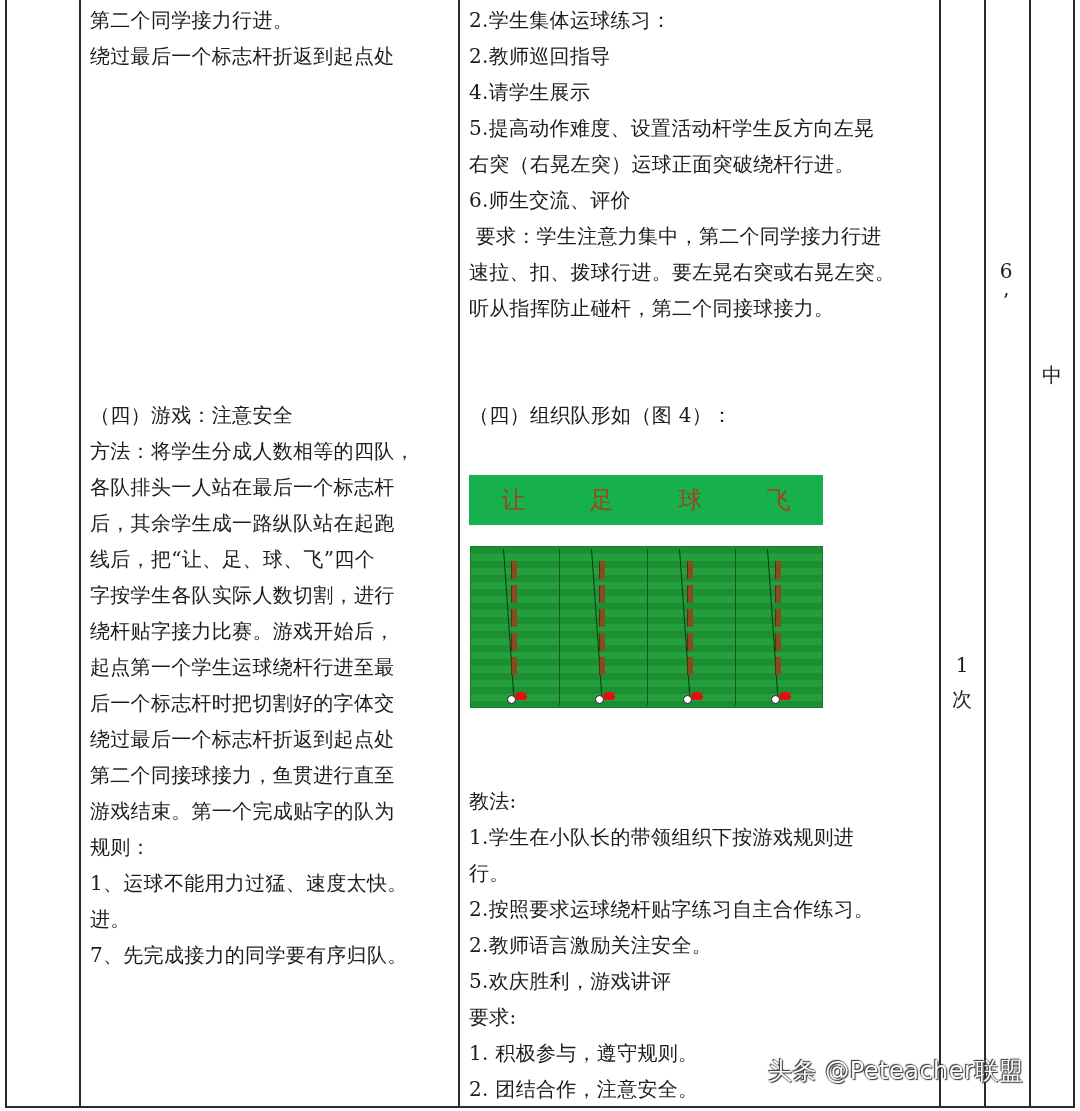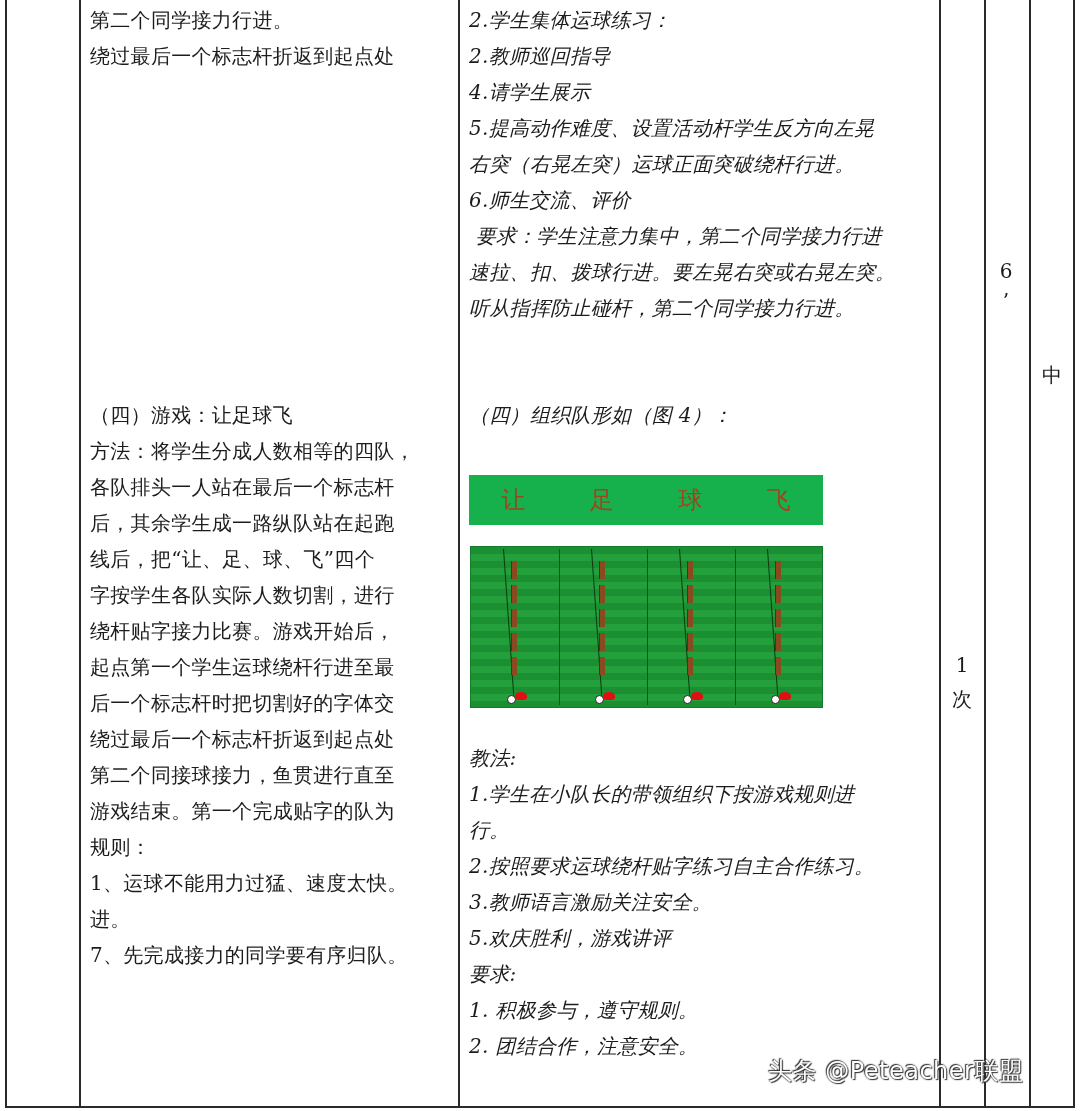--- a/index.html
+++ b/index.html
@@ -5,21 +5,21 @@
   html, body { margin:0; padding:0; background:#ffffff; }
   body { width:1080px; height:1111px; position:relative; overflow:hidden;
          font-family:"DejaVu Serif","Liberation Serif",serif; color:#1c1c1c; }
   .frame { position:absolute; left:5px; top:-2px; width:1070px; height:1110px;
            border:2px solid #2a2a2a; box-sizing:border-box; }
   .vline { position:absolute; top:-2px; height:1110px; width:2px; background:#2a2a2a; }
   .cell { position:absolute; box-sizing:border-box; }
   .txt { font-size:20px; line-height:36px; letter-spacing:0.3px; white-space:nowrap; }
   .txt div { height:36px; }
   .col2 { left:90px; width:365px; }
-  .col3 { left:469px; width:465px;font-style:italic; }
+  .col3 { left:469px; width:465px; }
   .banner { position:absolute; left:469px; top:475px; width:354px; height:50px;
             background:#16b04c; display:flex; justify-content:space-around; align-items:center; }
   .banner span { color:#a0441e; font-size:24px; font-family:"DejaVu Serif",serif; }
   .field { position:absolute; left:470px; top:546px; width:353px; height:162px;
            background:repeating-linear-gradient(180deg,#1c8f33 0px,#1c8f33 7px,#23a03b 7px,#23a03b 14px);
            border:1px solid #157a2a; box-sizing:border-box; }
   .lane { position:absolute; top:2px; width:1px; height:156px; background:#0e5a1c; }
   .pole { position:absolute; width:5px; height:18px; background:#8a4a20; border-left:1px solid #5c2e10; }
   .player { position:absolute; width:20px; height:12px; }
   .player .ball { position:absolute; left:0; top:3px; width:9px; height:9px; border-radius:50%; background:#fff; border:1px solid #222; box-sizing:border-box; }
@@ -38,21 +38,21 @@
 <div class="vline" style="left:939px"></div>
 <div class="vline" style="left:984px"></div>
 <div class="vline" style="left:1029px"></div>
 
 <div class="cell txt col2" style="top:2px">
   <div>第二个同学接力行进。</div>
   <div>绕过最后一个标志杆折返到起点处</div>
 </div>
 
 <div class="cell txt col2" style="top:397px">
-  <div>（四）游戏：让足球飞</div>
+  <div>（四）游戏：注意安全</div>
   <div>方法：将学生分成人数相等的四队，</div>
   <div>各队排头一人站在最后一个标志杆</div>
   <div>后，其余学生成一路纵队站在起跑</div>
   <div>线后，把“让、足、球、飞”四个</div>
   <div>字按学生各队实际人数切割，进行</div>
   <div>绕杆贴字接力比赛。游戏开始后，</div>
   <div>起点第一个学生运球绕杆行进至最</div>
   <div>后一个标志杆时把切割好的字体交</div>
   <div>绕过最后一个标志杆折返到起点处</div>
   <div>第二个同接球接力，鱼贯进行直至</div>
@@ -65,21 +65,21 @@
 
 <div class="cell txt col3" style="top:2px">
   <div>2.学生集体运球练习：</div>
   <div>2.教师巡回指导</div>
   <div>4.请学生展示</div>
   <div>5.提高动作难度、设置活动杆学生反方向左晃</div>
   <div>右突（右晃左突）运球正面突破绕杆行进。</div>
   <div>6.师生交流、评价</div>
   <div style="white-space:pre"> 要求：学生注意力集中，第二个同学接力行进</div>
   <div>速拉、扣、拨球行进。要左晃右突或右晃左突。</div>
-  <div>听从指挥防止碰杆，第二个同学接力行进。</div>
+  <div>听从指挥防止碰杆，第二个同接球接力。</div>
 </div>
 
 <div class="cell txt col3" style="top:397px">
   <div>（四）组织队形如（图 4）：</div>
 </div>
 
 <div class="banner">
   <span>让</span>
   <span>足</span>
   <span>球</span>
@@ -125,26 +125,26 @@
     <div class="pole" style="left: 304px; top: 38px;"></div>
     <div class="pole" style="left: 304px; top: 62px;"></div>
     <div class="pole" style="left: 304px; top: 86px;"></div>
     <div class="pole" style="left: 304px; top: 110px;"></div>
     <div class="player" style="left: 300px; top: 145px;">
       <div class="ball"></div>
       <div class="shirt"></div>
     </div>
   </div>
 
-<div class="cell txt col3" style="top:740px">
+<div class="cell txt col3" style="top:783px">
   <div>教法:</div>
   <div>1.学生在小队长的带领组织下按游戏规则进</div>
   <div>行。</div>
   <div>2.按照要求运球绕杆贴字练习自主合作练习。</div>
-  <div>3.教师语言激励关注安全。</div>
+  <div>2.教师语言激励关注安全。</div>
   <div>5.欢庆胜利，游戏讲评</div>
   <div>要求:</div>
   <div>1. 积极参与，遵守规则。</div>
   <div>2. 团结合作，注意安全。</div>
 </div>
 
 <div class="side" style="left:995px; top:256px; width:22px; line-height:30px;">
   <div>6</div>
   <div>’</div>
 </div>

